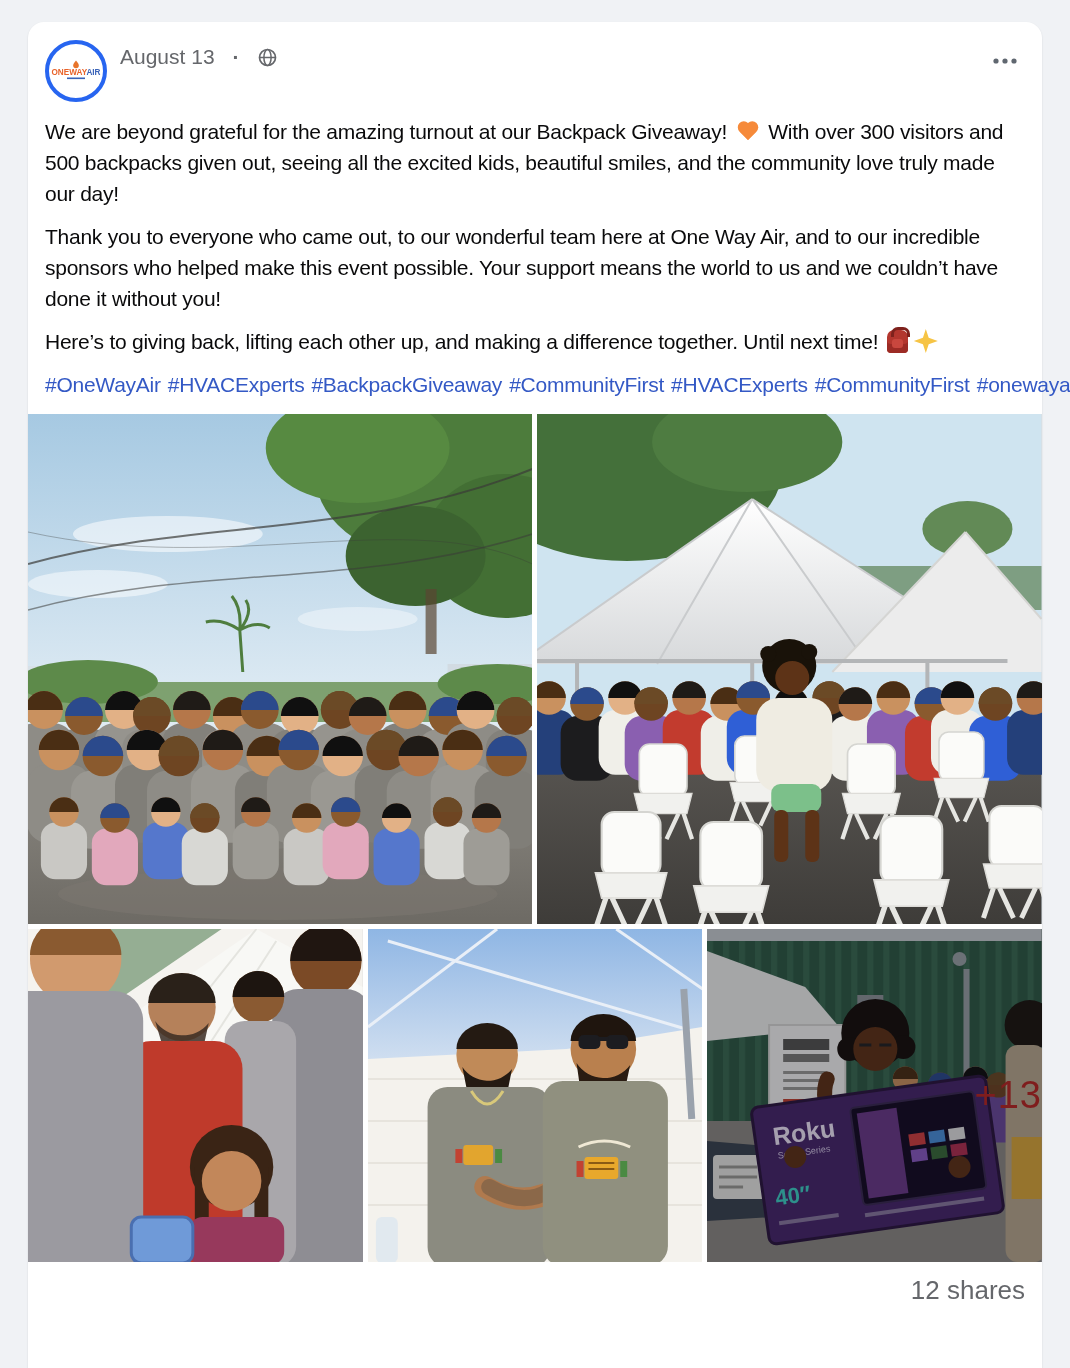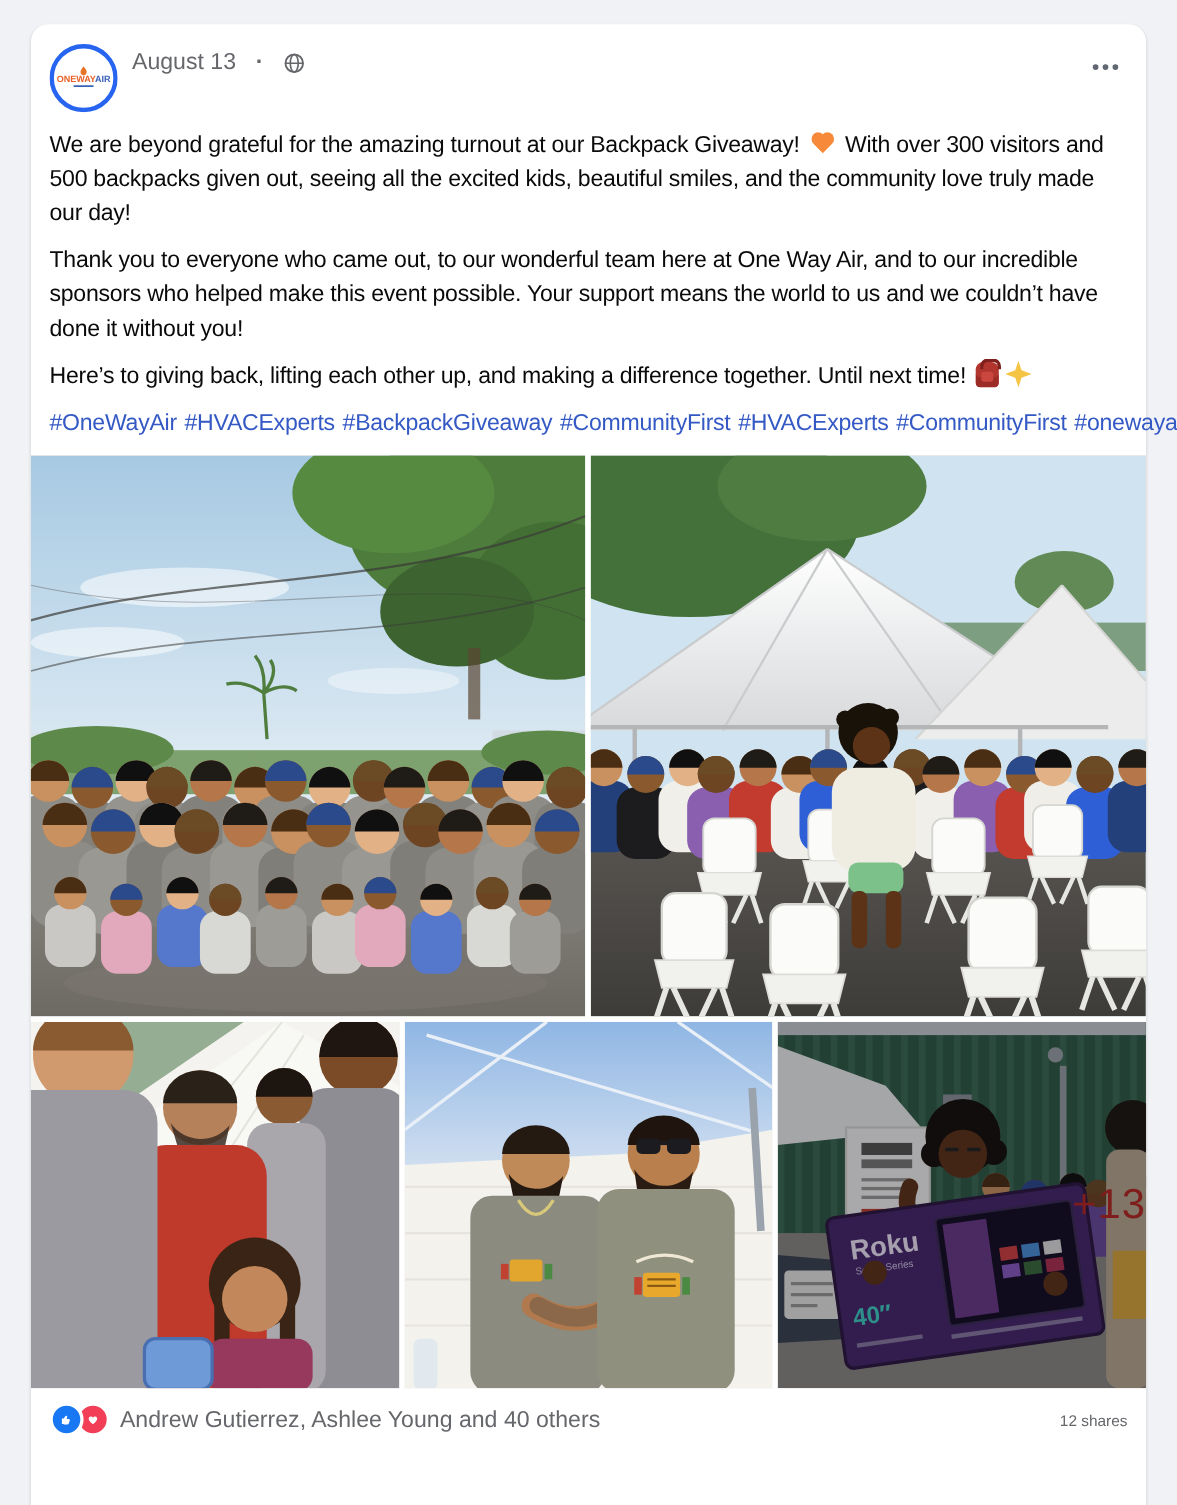--- a/index.html
+++ b/index.html
@@ -52,21 +52,21 @@
     display:flex;align-items:center;justify-content:flex-end;
     color:#7f1d1d;font-size:38px;font-weight:400;letter-spacing:1px;
   }
   
   .social-row{display:flex;align-items:center;padding:13px 17px 0 17px;}
   .reactions{display:flex;align-items:center;cursor:pointer;}
   .r-icon{width:31px;height:31px;border-radius:50%;border:3px solid #fff;box-sizing:border-box;display:inline-flex;align-items:center;justify-content:center;}
   .r-icon.like{background:#1877f2;z-index:2;}
   .r-icon.love{background:#f33e58;margin-left:-7px;z-index:1;}
   .r-text{margin-left:9px;color:#65676b;font-size:21px;}
-  .shares{margin-left:auto;color:#65676b;font-size:14px;cursor:pointer;}
+  .shares{margin-left:auto;color:#65676b;font-size:26px;cursor:pointer;}
 </style>
 </head>
 <body>
 
 <div class="card">
 
   <header class="post-header">
     <div class="avatar">
       <svg viewBox="0 0 62 62">
         <circle cx="31" cy="31" r="29" fill="#ffffff"></circle>
@@ -672,28 +672,15 @@
         <rect x="298" y="116" width="40" height="217" rx="12" fill="#b9a98e"></rect>
         <rect x="304" y="208" width="30" height="62" fill="#d9a73a"></rect>
       </svg>
       <div class="more-overlay">
         <span>+13</span>
       </div>
     </div>
   </div>
 
   <footer class="social-row">
-    <div class="reactions">
-      <span class="r-icon like">
-        <svg width="17" height="17" viewBox="0 0 30 30">
-          <path d="M7.5 13.5 V22 H10 L11 23 H16.6 C17.5 23 18.3 22.4 18.6 21.5 L20.3 16.3 C20.7 15.2 19.9 14 18.7 14 H15.3 L16 11 C16.2 10.1 15.7 9.2 14.8 9 C14.1 8.8 13.4 9.1 13 9.7 L10.4 13.5 Z" fill="#ffffff"></path>
-        </svg>
-      </span>
-      <span class="r-icon love">
-        <svg width="17" height="17" viewBox="0 0 30 30">
-          <path d="M15 22.5 C10.6 18.8 8.2 16.5 8.2 13.7 C8.2 11.7 9.8 10.3 11.7 10.3 C13.1 10.3 14.3 11.1 15 12.3 C15.7 11.1 16.9 10.3 18.3 10.3 C20.2 10.3 21.8 11.7 21.8 13.7 C21.8 16.5 19.4 18.8 15 22.5 Z" fill="#ffffff"></path>
-        </svg>
-      </span>
-      <span class="r-text">Andrew Gutierrez, Ashlee Young and 40 others</span>
-    </div>
     <div class="shares">12 shares</div>
   </footer>
 </div>
 
 </body></html>

